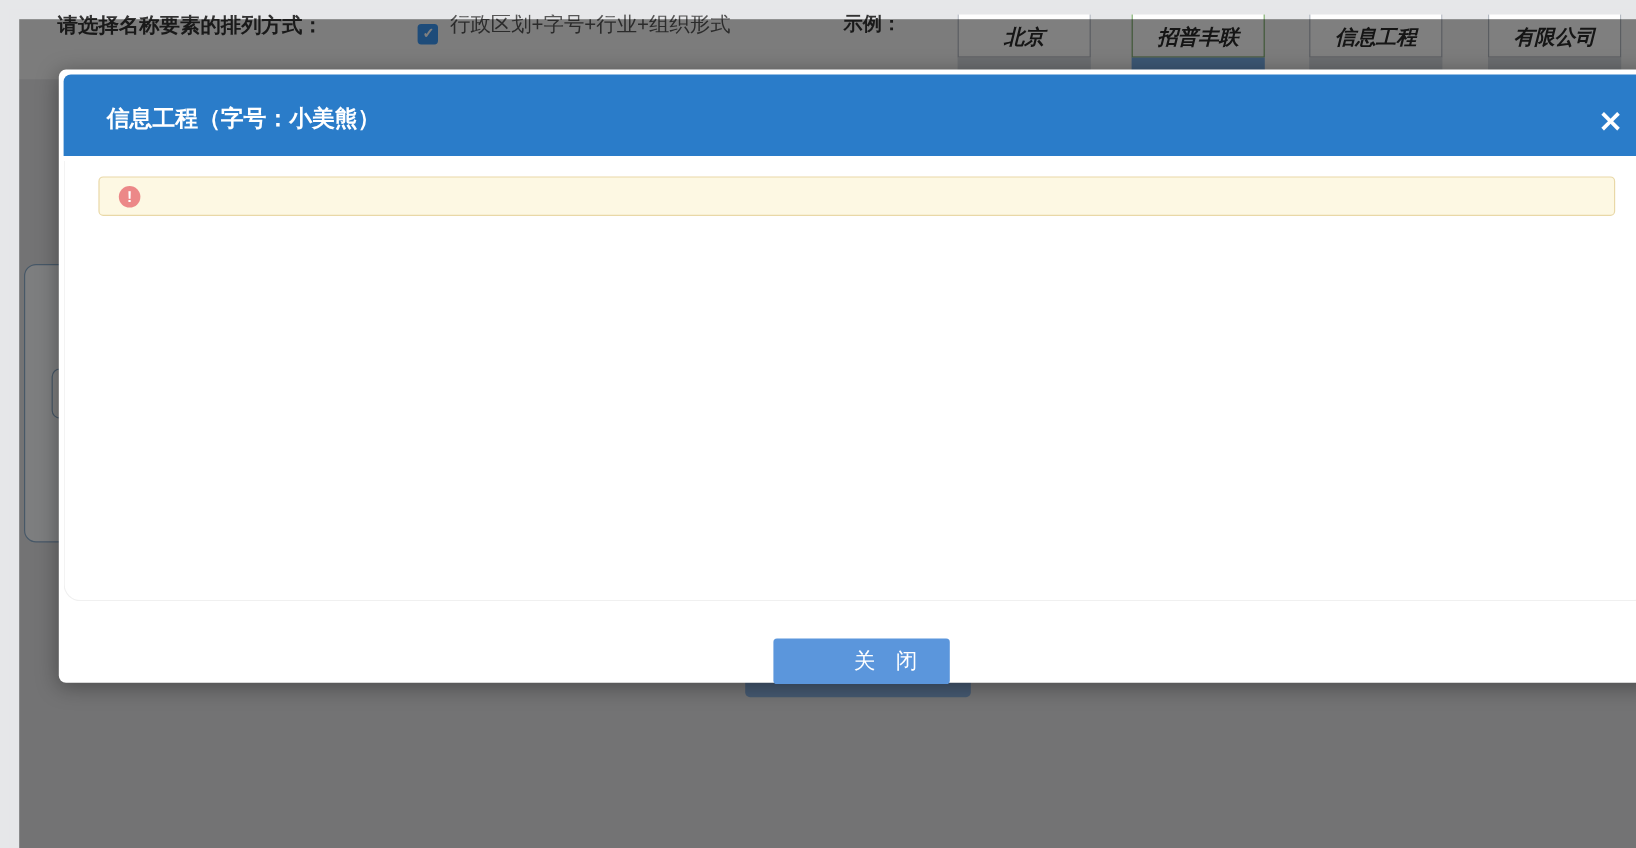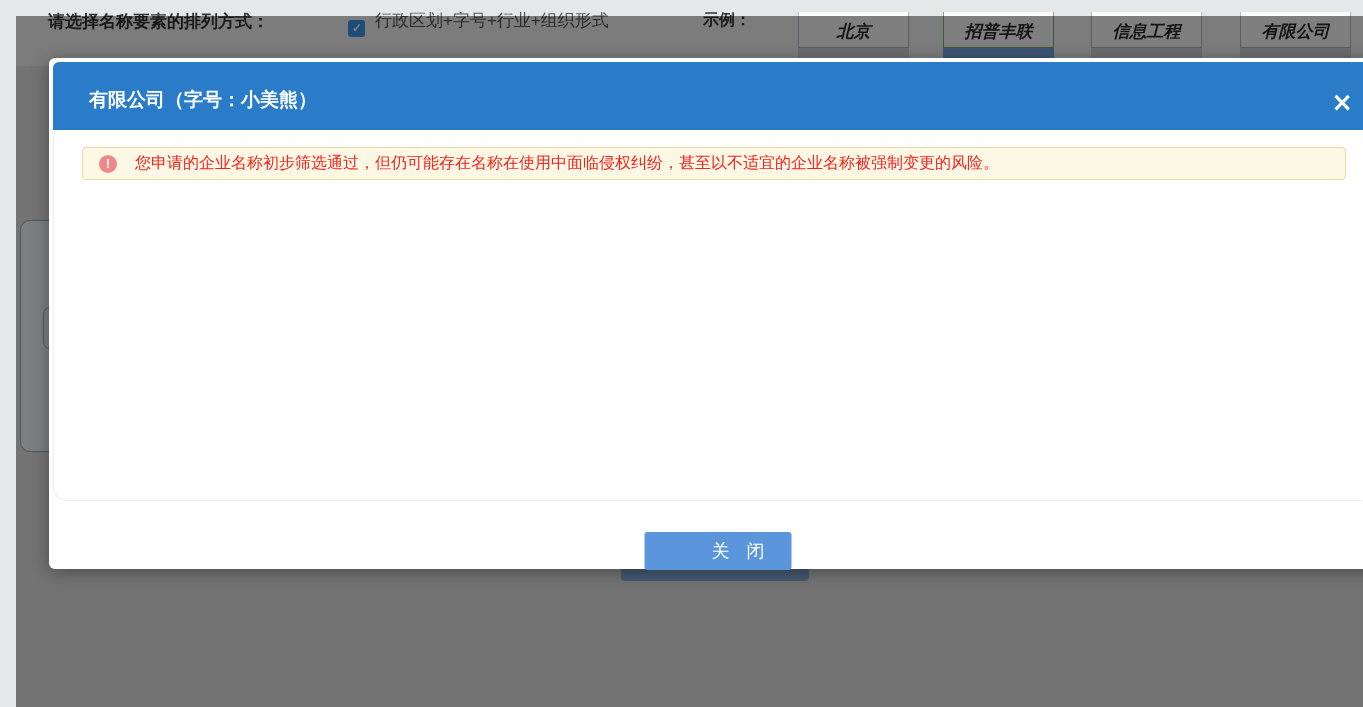--- a/index.html
+++ b/index.html
@@ -84,28 +84,27 @@
 
   <div class="left-panel">
     <div class="left-inner"></div>
   </div>
   <div class="bg-submit"></div>
 
   <div class="overlay"></div>
 
   <div class="modal">
     <div class="modal-header">
-      <div class="modal-title">有限公司（字号：小美熊）</div>
+      <div class="modal-title">信息工程（字号：小美熊）</div>
       <div class="modal-close">×</div>
     </div>
 
     <div class="modal-body">
       <div class="alert">
         <div class="alert-icon">!</div>
-        <div class="alert-text">您申请的企业名称初步筛选通过，但仍可能存在名称在使用中面临侵权纠纷，甚至以不适宜的企业名称被强制变更的风险。</div>
       </div>
     </div>
 
     <div class="modal-footer">
       <button class="btn-close">关 闭</button>
     </div>
   </div>
 
 </div>
 

